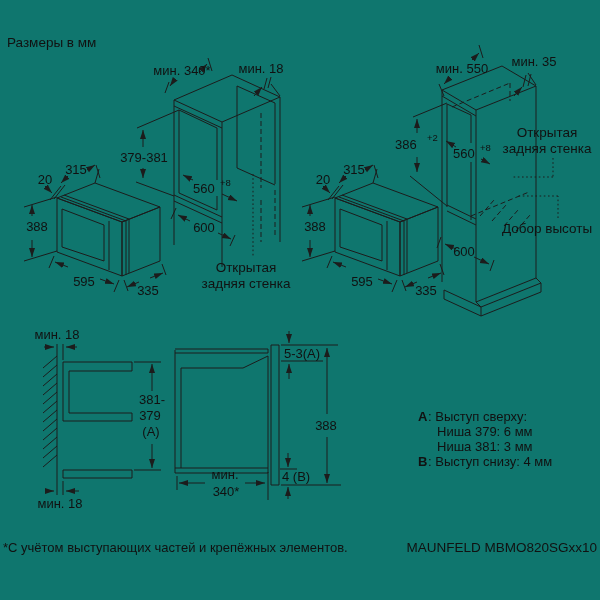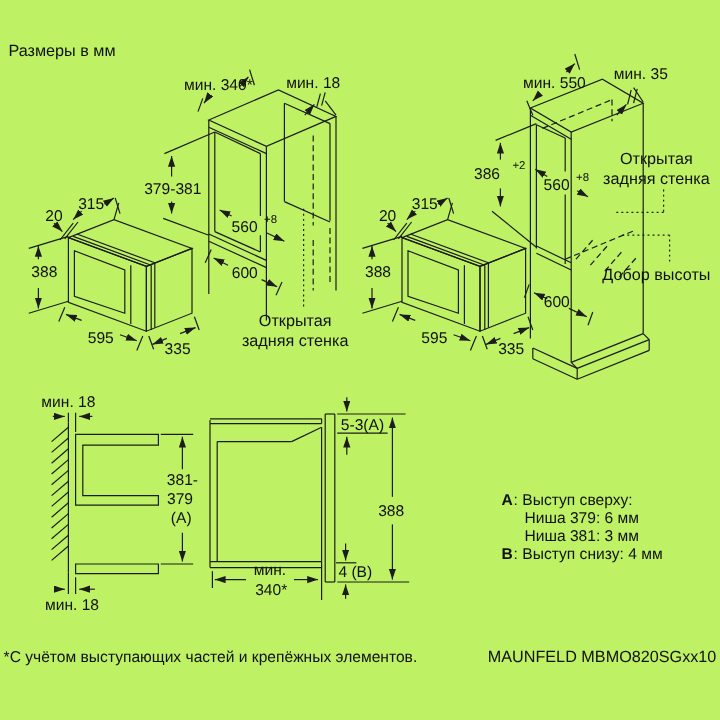--- a/index.html
+++ b/index.html
@@ -1,16 +1,16 @@
 <!DOCTYPE html>
 <html><head>
 <meta charset="utf-8">
 <style>
   html,body{margin:0;padding:0;background:#fff;}
-  .stage{position:relative;width:600px;height:600px;background:#bef264;overflow:hidden;text-align:center;}
+  .stage{position:relative;width:600px;height:600px;background:#0f766e;overflow:hidden;text-align:center;}
   svg{display:block;}
   svg line, svg path, svg rect{stroke:#1c1c1c;stroke-width:1;fill:none;}
   .dash{stroke-dasharray:5 3;}
   .dot{stroke-dasharray:1.6 2.6;}
   text{font-family:"Liberation Sans","DejaVu Sans",sans-serif;font-size:13px;fill:#111;stroke:none;}
   .cap{font-size:13.5px;}
   .sup{font-size:9.5px;}
   .bold{font-weight:700;}
   .mid{text-anchor:middle;}
   .end{text-anchor:end;}

